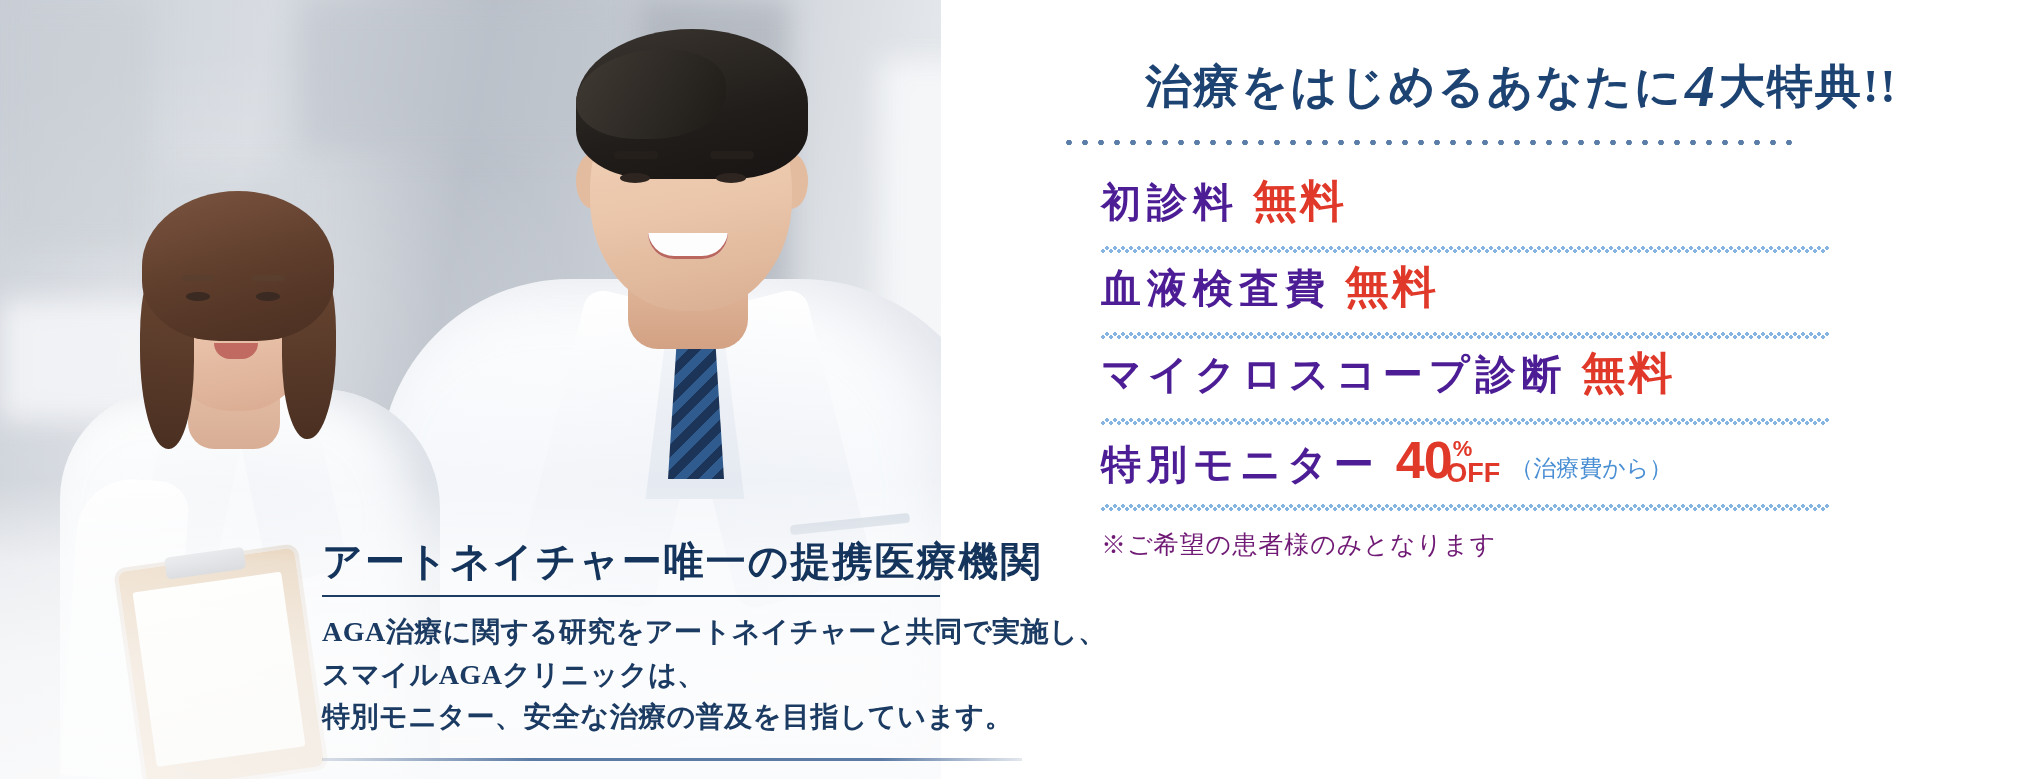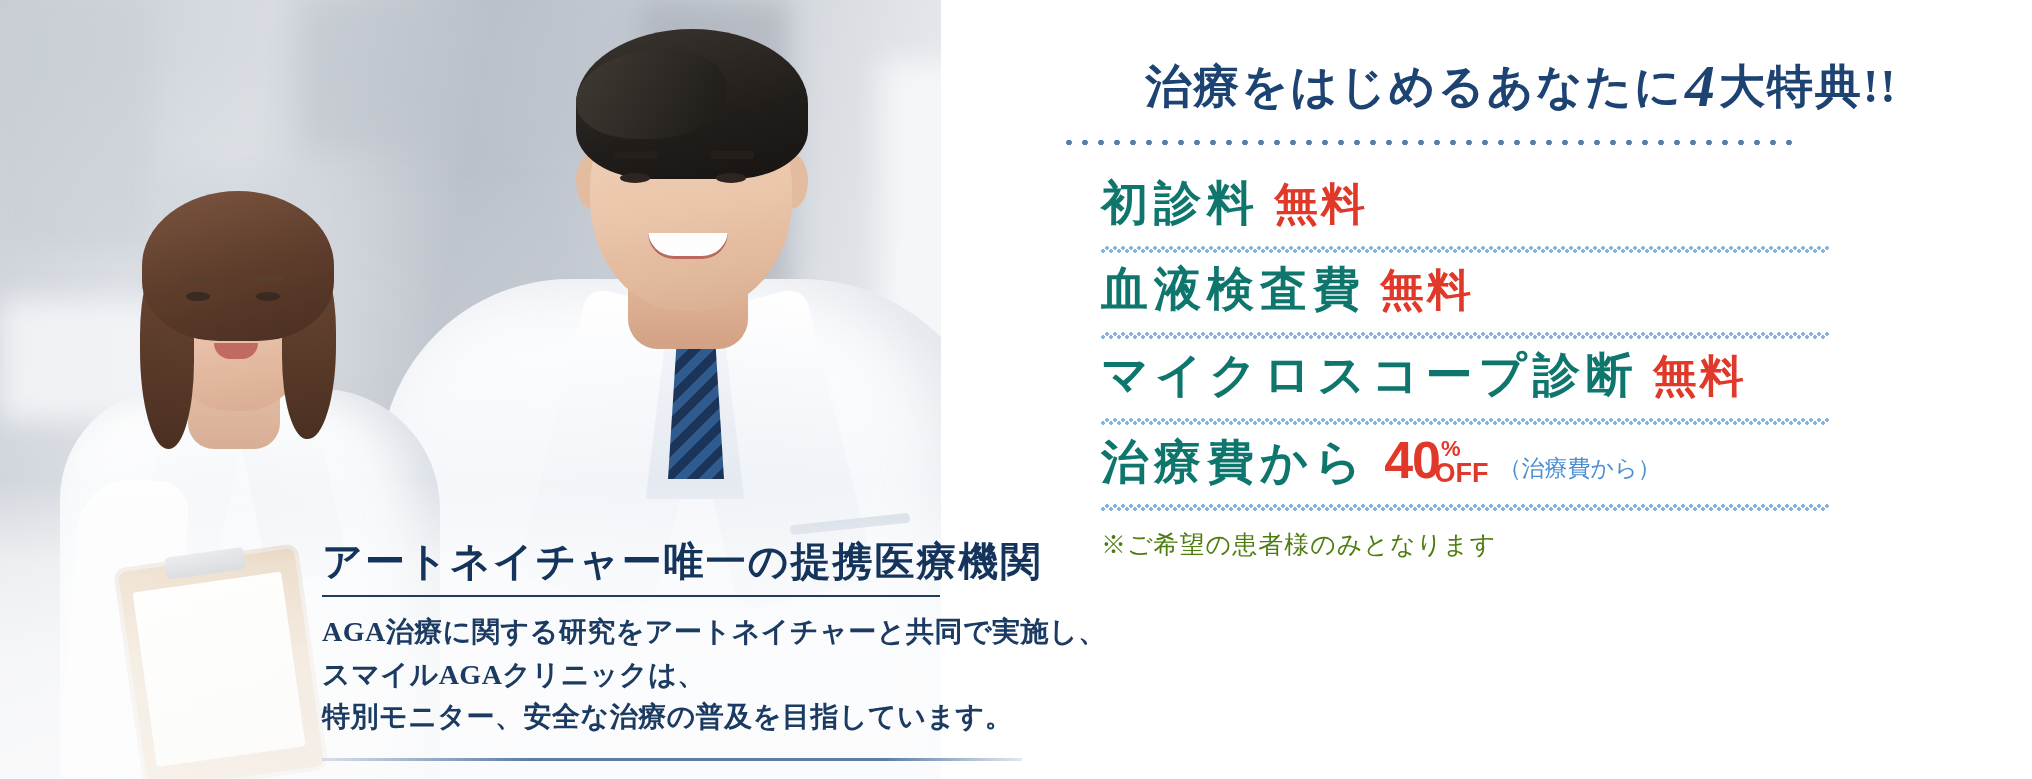--- a/index.html
+++ b/index.html
@@ -216,21 +216,21 @@
   }
 
   .b-list { margin-top:26px; }
   .b-row { margin-bottom:4px; }
   .b-line {
     display:flex; align-items:baseline; white-space:nowrap;
     height:74px;
   }
   .b-label {
     font-family:"Liberation Sans", sans-serif;
-    font-weight:bold; font-size:47px; color:#0f766e; letter-spacing:6px;
+    font-weight:bold; font-size:40px; color:#4c1d95; letter-spacing:6px;
   }
   .b-value {
     font-family:"Liberation Sans", sans-serif;
     font-weight:bold; font-size:44px; color:#e0392a; letter-spacing:3px; margin-left:14px;
   }
   .b-pct { position:relative; display:inline-block; margin-left:16px; }
   .b-num {
     font-family:"Liberation Sans", sans-serif; font-weight:bold;
     font-size:52px; color:#e0392a; letter-spacing:-1px;
   }
@@ -248,21 +248,21 @@
   }
   .wave-rule {
     width:728px; height:8px;
     background-image:
       radial-gradient(circle at 2px 5px, #86b4e0 1.7px, rgba(0,0,0,0) 2.1px),
       radial-gradient(circle at 6px 2px, #86b4e0 1.7px, rgba(0,0,0,0) 2.1px);
     background-size:8px 8px; background-repeat:repeat-x;
   }
   .b-footnote {
     font-family:"Liberation Sans", sans-serif;
-    font-size:25px; color:#4d7c0f; margin-top:16px; letter-spacing:1px;
+    font-size:25px; color:#701a75; margin-top:16px; letter-spacing:1px;
   }
 </style>
 </head>
 <body>
 
 <div class="banner">
 
   <div class="photo-panel">
     <div class="bg-bar b5"></div>
     <div class="bg-bar b4"></div>
@@ -358,21 +358,21 @@
       <div class="b-row">
         <div class="b-line">
           <span class="b-label">マイクロスコープ診断</span>
           <span class="b-value">無料</span>
         </div>
         <div class="wave-rule"></div>
       </div>
 
       <div class="b-row">
         <div class="b-line">
-          <span class="b-label">治療費から</span>
+          <span class="b-label">特別モニター</span>
           <span class="b-pct">
             <span class="b-num">40</span><span class="b-sup">%</span><span class="b-off">OFF</span>
           </span>
           <span class="b-note">（治療費から）</span>
         </div>
         <div class="wave-rule"></div>
       </div>
 
     </div>
 

